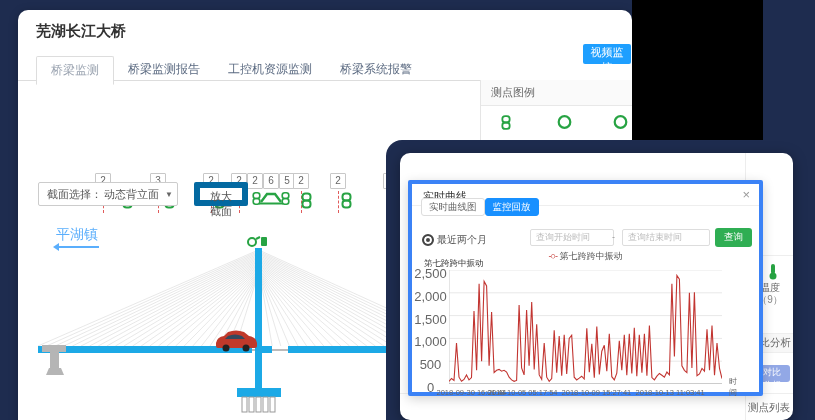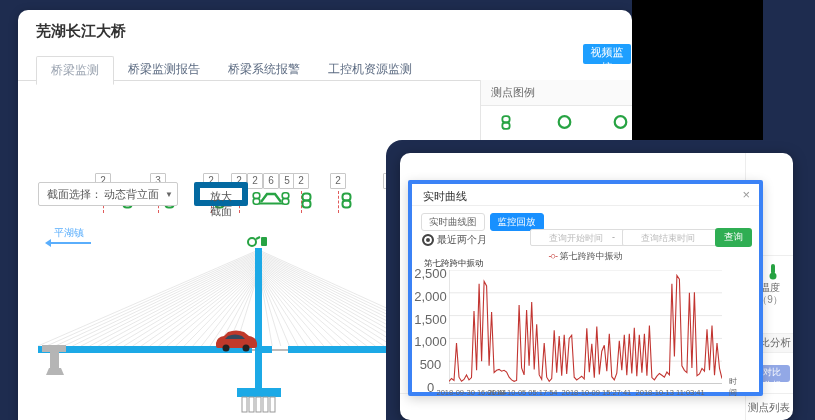--- a/index.html
+++ b/index.html
@@ -24,21 +24,21 @@
   #legend-head{height:25px;line-height:25px;padding-left:10px;font-size:11px;color:#666;background:#fafafa;border-bottom:1px solid #e8e8e8}
   #legend-icons{position:absolute;left:0;top:34px;width:152px;height:20px}
   .licon{position:absolute;top:0}
   
   #section-box{position:absolute;left:20px;top:172px;width:138px;height:22px;border:1px solid #ccc;border-radius:2px;display:flex;align-items:center;font-size:11px;color:#555;background:#fff}
   #section-box .lbl{padding:0 2px 0 8px}
   #section-box .val{color:#555;padding-right:4px}
   #section-box .caret{color:#666;font-size:8px;margin-left:2px}
   #zoom-btn{position:absolute;left:176px;top:172px;width:54px;height:24px;border:6px solid #0369a1;background:#fff;font-size:11px;color:#555;border-radius:2px;cursor:pointer;font-family:Liberation Mono, monospace}
   
-  #direction{position:absolute;left:29px;top:216px;color:#5aaefc;font-size:10px;text-align:center}
+  #direction{position:absolute;left:37px;top:216px;color:#5aaefc;font-size:14px;text-align:center}
   #direction .arrow{margin-top:2px;position:relative;width:44px;height:2px;background:#5aaefc}
   #direction .arrow:before{content:"";position:absolute;left:-6px;top:-3px;border:4px solid transparent;border-right:6px solid #5aaefc}
   
   #bridge{position:absolute;left:12px;top:225px}
   
   #modal-window{position:absolute;left:386px;top:140px;width:429px;height:280px;background:#1e2c4f;border-radius:16px 0 0 0;z-index:3}
   #modal-card{position:absolute;left:14px;top:13px;width:393px;height:267px;background:#fff;border-radius:10px;overflow:hidden;box-shadow:0 3px 14px rgba(0,0,0,.35)}
   #card-divider{position:absolute;left:0;top:240px;width:393px;border-top:1px solid #eee}
   
   #right-strip{position:absolute;left:345px;top:0;width:48px;height:267px;border-left:1px solid #ededed}
@@ -49,26 +49,26 @@
   #temp-count{position:absolute;left:0;top:140px;width:48px;text-align:center;font-size:10px;color:#888}
   #compare-band{position:absolute;left:0;top:180px;width:48px;height:18px;background:#f7f7f7;border-top:1px solid #eee;border-bottom:1px solid #eee}
   #compare-title{position:absolute;left:3px;top:183px;font-size:10.5px;color:#666}
   #compare-btn{position:absolute;left:8px;top:212px;width:36px;height:17px;background:#92a8e6;color:#fff;border:none;border-radius:3px;font-size:9px;cursor:pointer;font-family:inherit}
   #list-frag{position:absolute;left:2px;top:248px;font-size:10.5px;color:#666;white-space:nowrap}
   
   #dialog{position:absolute;left:8px;top:27px;width:347px;height:208px;background:#fff;border:4px solid #3b82f6;box-shadow:0 3px 12px rgba(0,0,0,.18);border-radius:2px}
   #dlg-titlebar{position:absolute;left:0;top:0;width:100%;height:21px;border-bottom:1px solid #eee}
   #dlg-title{position:absolute;left:11px;top:5px;font-size:11px;color:#333}
   #dlg-close{position:absolute;right:9px;top:3px;font-size:13px;color:#999;cursor:pointer}
-  #dlg-tabs{position:absolute;left:9px;top:29px;display:flex;gap:5px}
+  #dlg-tabs{position:absolute;left:9px;top:14px;display:flex;}
   .dtab{font-size:9.5px;height:16px;line-height:16px;padding:0 7px;border:1px solid #ddd;color:#666;background:#fff;border-radius:3px;cursor:pointer}
   .dtab.active{background:#1890ff;border-color:#1890ff;color:#fff}
   #radio-dot{position:absolute;left:10px;top:50px;width:8px;height:8px;border-radius:50%;border:2px solid #444;background:#444;box-shadow:inset 0 0 0 2px #fff}
   #radio-label{position:absolute;left:25px;top:49px;font-size:10px;color:#555}
-  .dlg-input{position:absolute;top:45px;height:15px;border:1px solid #ddd;border-radius:2px;font-size:9px;color:#555;padding:0 18px;font-family:Liberation Sans, sans-serif}
+  .dlg-input{position:absolute;top:45px;height:15px;border:1px solid #ddd;border-radius:2px;font-size:9px;color:#555;padding:0 5px;font-family:Liberation Mono, monospace}
   .dlg-input::placeholder{color:#bbb}
   #input-start{left:118px;width:72px}
   #range-sep{position:absolute;left:200px;top:48px;font-size:9px;color:#999}
   #input-end{left:210px;width:76px}
   #query-btn{position:absolute;left:303px;top:44px;width:37px;height:19px;background:#2fae53;color:#fff;border:none;border-radius:3px;font-size:9.5px;cursor:pointer;font-family:inherit}
   
   #chart-legend{position:absolute;left:0;top:66px;width:100%;text-align:center;font-size:9px;color:#555}
   #chart-legend .sym{color:#c23531;letter-spacing:-1px}
   #y-title{position:absolute;left:12px;top:74px;font-size:8.5px;color:#333}
   #plot-wrap{position:absolute;left:37px;top:86px;width:273px;height:114px}
@@ -81,22 +81,22 @@
 
 <div id="black-block"></div>
 
 <div id="main-card">
   <div id="page-title">芜湖长江大桥</div>
 
   <div id="tabbar">
     <div id="main-tabs">
         <div class="mtab active">桥梁监测</div>
         <div class="mtab">桥梁监测报告</div>
+        <div class="mtab">工控机资源监测</div>
         <div class="mtab">桥梁系统报警</div>
-        <div class="mtab">工控机资源监测</div>
       </div>
     <button id="video-btn">视频监控</button>
   </div>
 
   <div id="sensor-row">
       <div class="sitem" style="left: 26px; top: 96px;"><svg width="17" height="17" viewBox="0 0 17 17">
           <circle cx="8" cy="10" r="6" fill="#27a343"></circle>
           <rect x="10.5" y="1" width="6" height="3" rx="1.5" fill="#27a343" transform="rotate(32 13 2)"></rect>
           <path d="M8 10 L8 6.5 M8 10 L11 11" stroke="#fff" stroke-width="1.4"></path>
         </svg></div>

